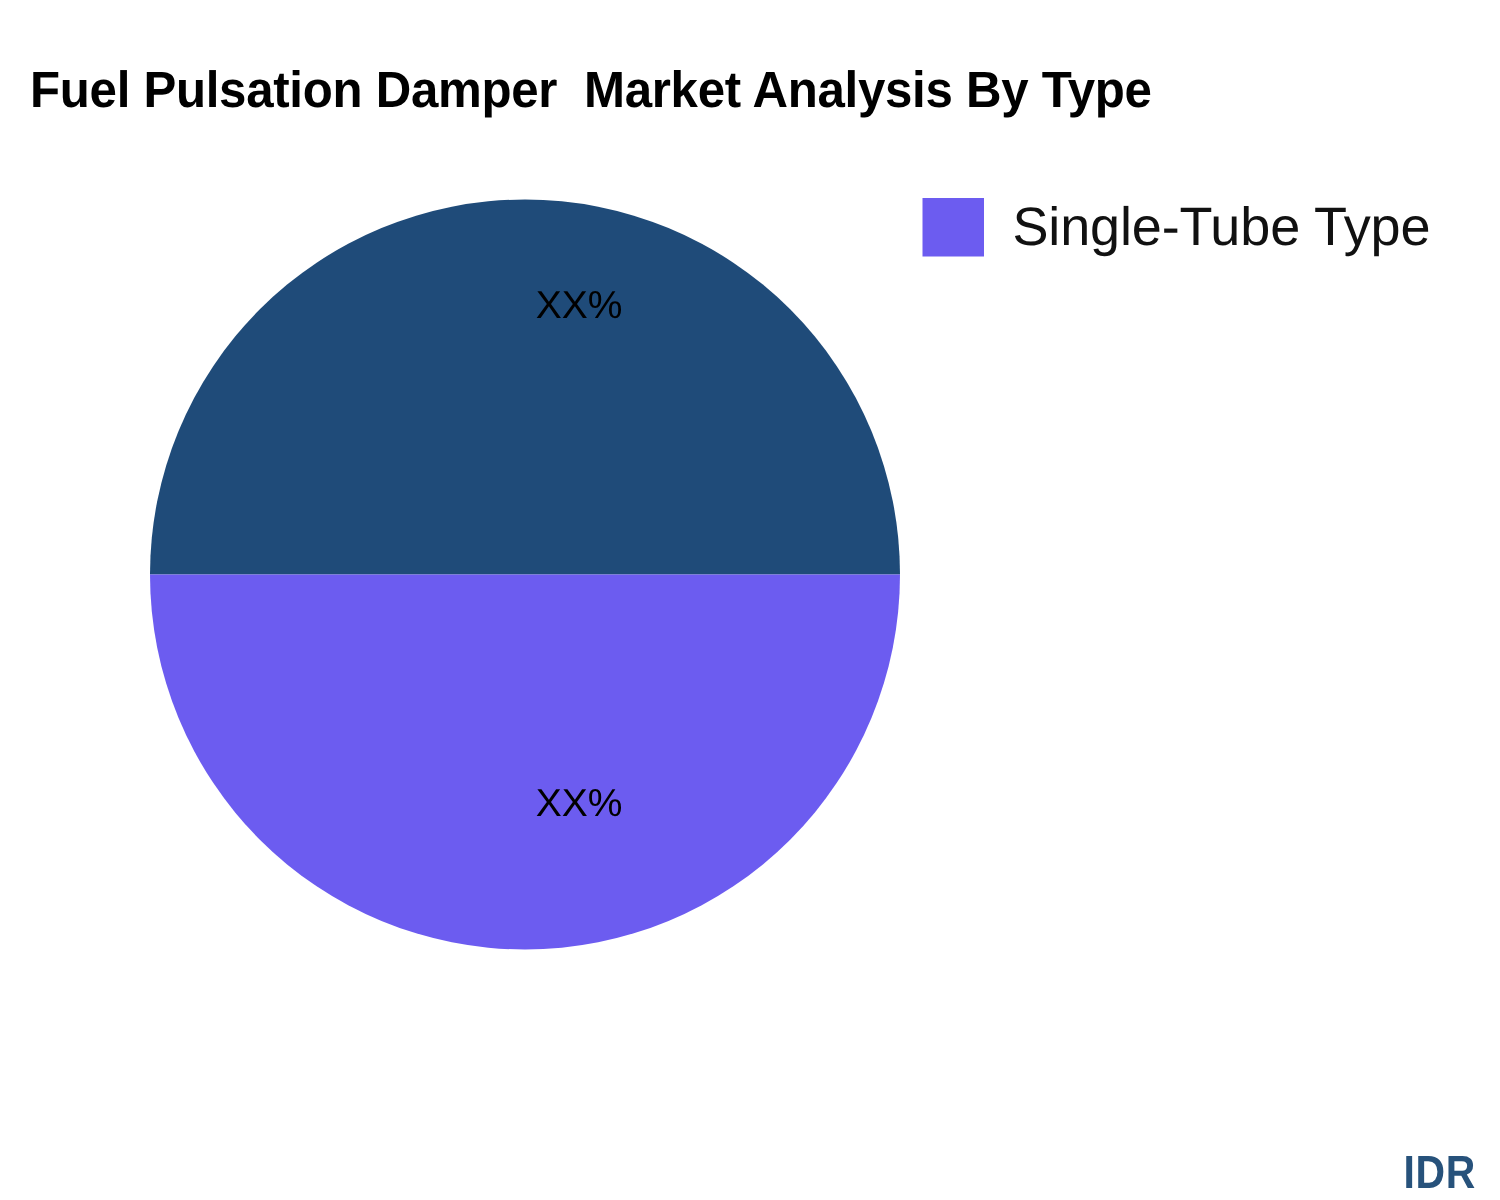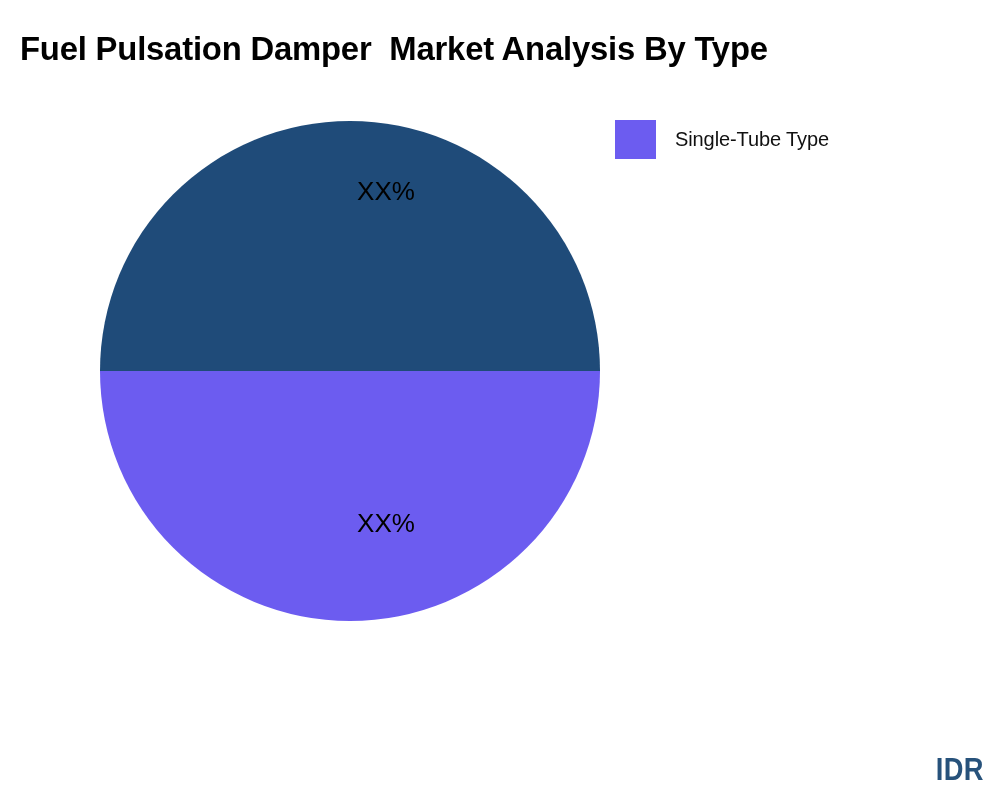--- a/index.html
+++ b/index.html
@@ -11,21 +11,21 @@
     width: 1000px;
     height: 800px;
     position: relative;
     overflow: hidden;
     font-family: "Liberation Sans", "DejaVu Sans", sans-serif;
     -webkit-font-smoothing: antialiased;
   }
 
   #chart-canvas {
     position: absolute;
-    left: 0; top: 0;
+    left: 0; top: 12px;
     width: 1000px;
     height: 716px;
     background: #ffffff;
   }
 
   
   #chart-title {
     position: absolute;
     left: 20px;
     top: 25px;
@@ -83,21 +83,21 @@
     top: 2px;
     width: 41px;
     height: 39px;
   }
   .legend-label {
     position: absolute;
     left: 60px;
     top: 0px;
     height: 42px;
     line-height: 42px;
-    font-size: 20px;
+    font-size: 36px;
     font-weight: 400;
     color: #111111;
     white-space: nowrap;
     letter-spacing: -0.1px;
   }
 
   
   #watermark {
     position: absolute;
     left: 900px;

